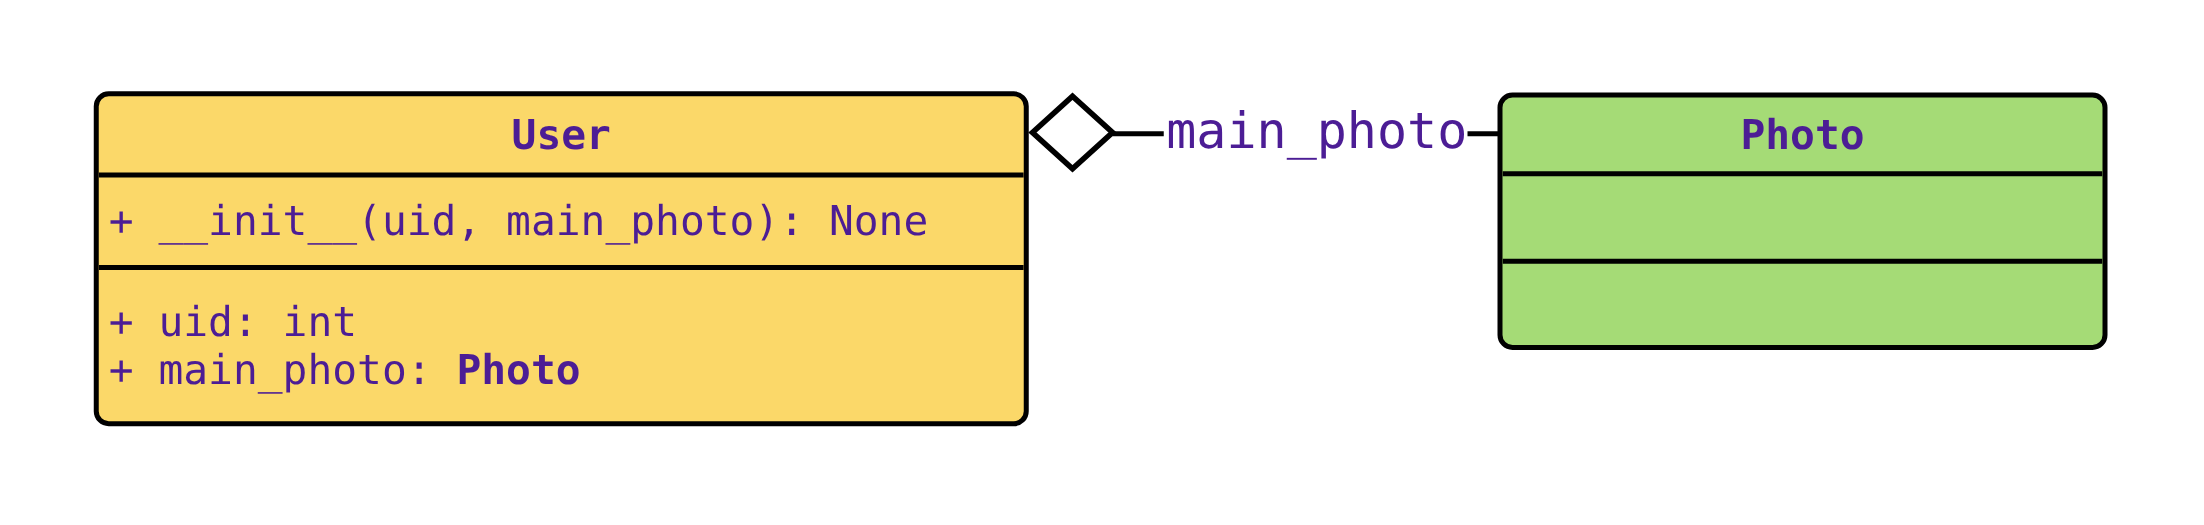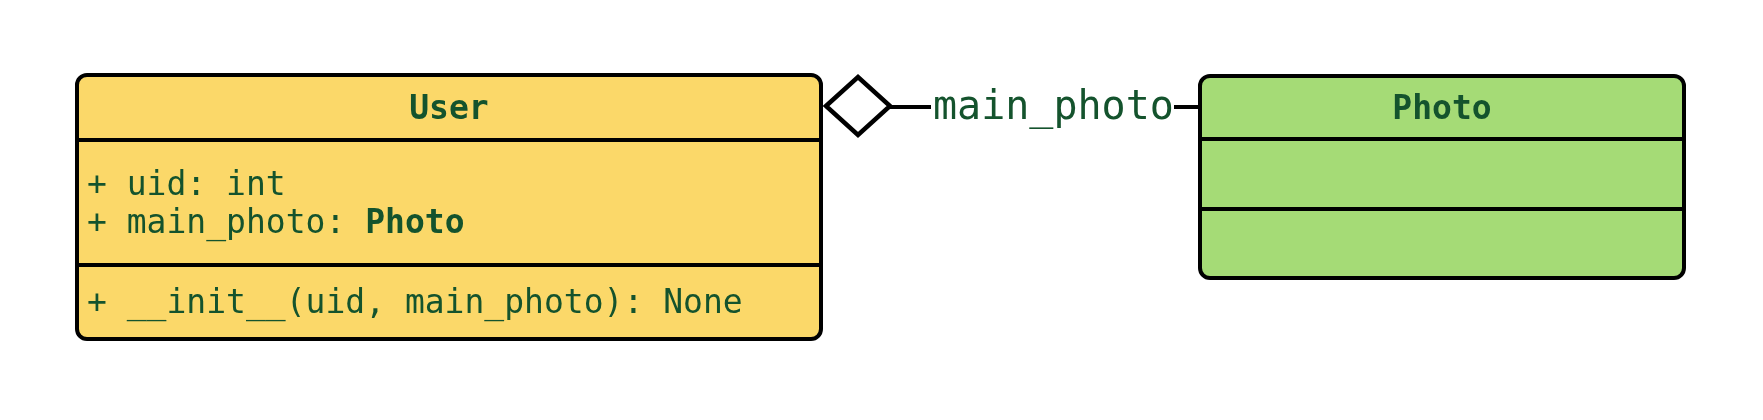--- a/index.html
+++ b/index.html
@@ -6,21 +6,21 @@
     margin: 0;
     padding: 0;
     background: #ffffff;
   }
   .canvas {
     position: relative;
     width: 1763px;
     height: 420px;
     background: #ffffff;
     font-family: "DejaVu Sans Mono", "Liberation Mono", monospace;
-    color: #14532d;
+    color: #4c1d95;
     overflow: hidden;
     border-radius: 16px;
   }
   .class-box {
     position: absolute;
     box-sizing: border-box;
     border: 4px solid #000000;
     border-radius: 12px;
     display: flex;
     flex-direction: column;
@@ -79,26 +79,26 @@
     background: #ffffff;
   }
 </style>
 </head>
 <body>
 
 <div class="canvas">
 
   <section class="class-box user" style="background-color: rgb(251, 216, 105);">
     <header class="class-title">User</header>
+    <div class="compartment methods">
+        <div class="member-line"><span class="">+ __init__(uid, main_photo): None</span></div>
+      </div>
     <div class="compartment attrs">
         <div class="member-line"><span class="">+ uid: int</span></div>
         <div class="member-line"><span class="">+ main_photo: </span><span class="bold">Photo</span></div>
-      </div>
-    <div class="compartment methods">
-        <div class="member-line"><span class="">+ __init__(uid, main_photo): None</span></div>
       </div>
   </section>
 
   <section class="class-box photo" style="background-color: rgb(165, 219, 118);">
     <header class="class-title">Photo</header>
     <div class="compartment attrs"></div>
     <div class="compartment methods"></div>
   </section>
 
   <svg class="connector-svg" viewBox="0 0 1763 420" xmlns="http://www.w3.org/2000/svg">

